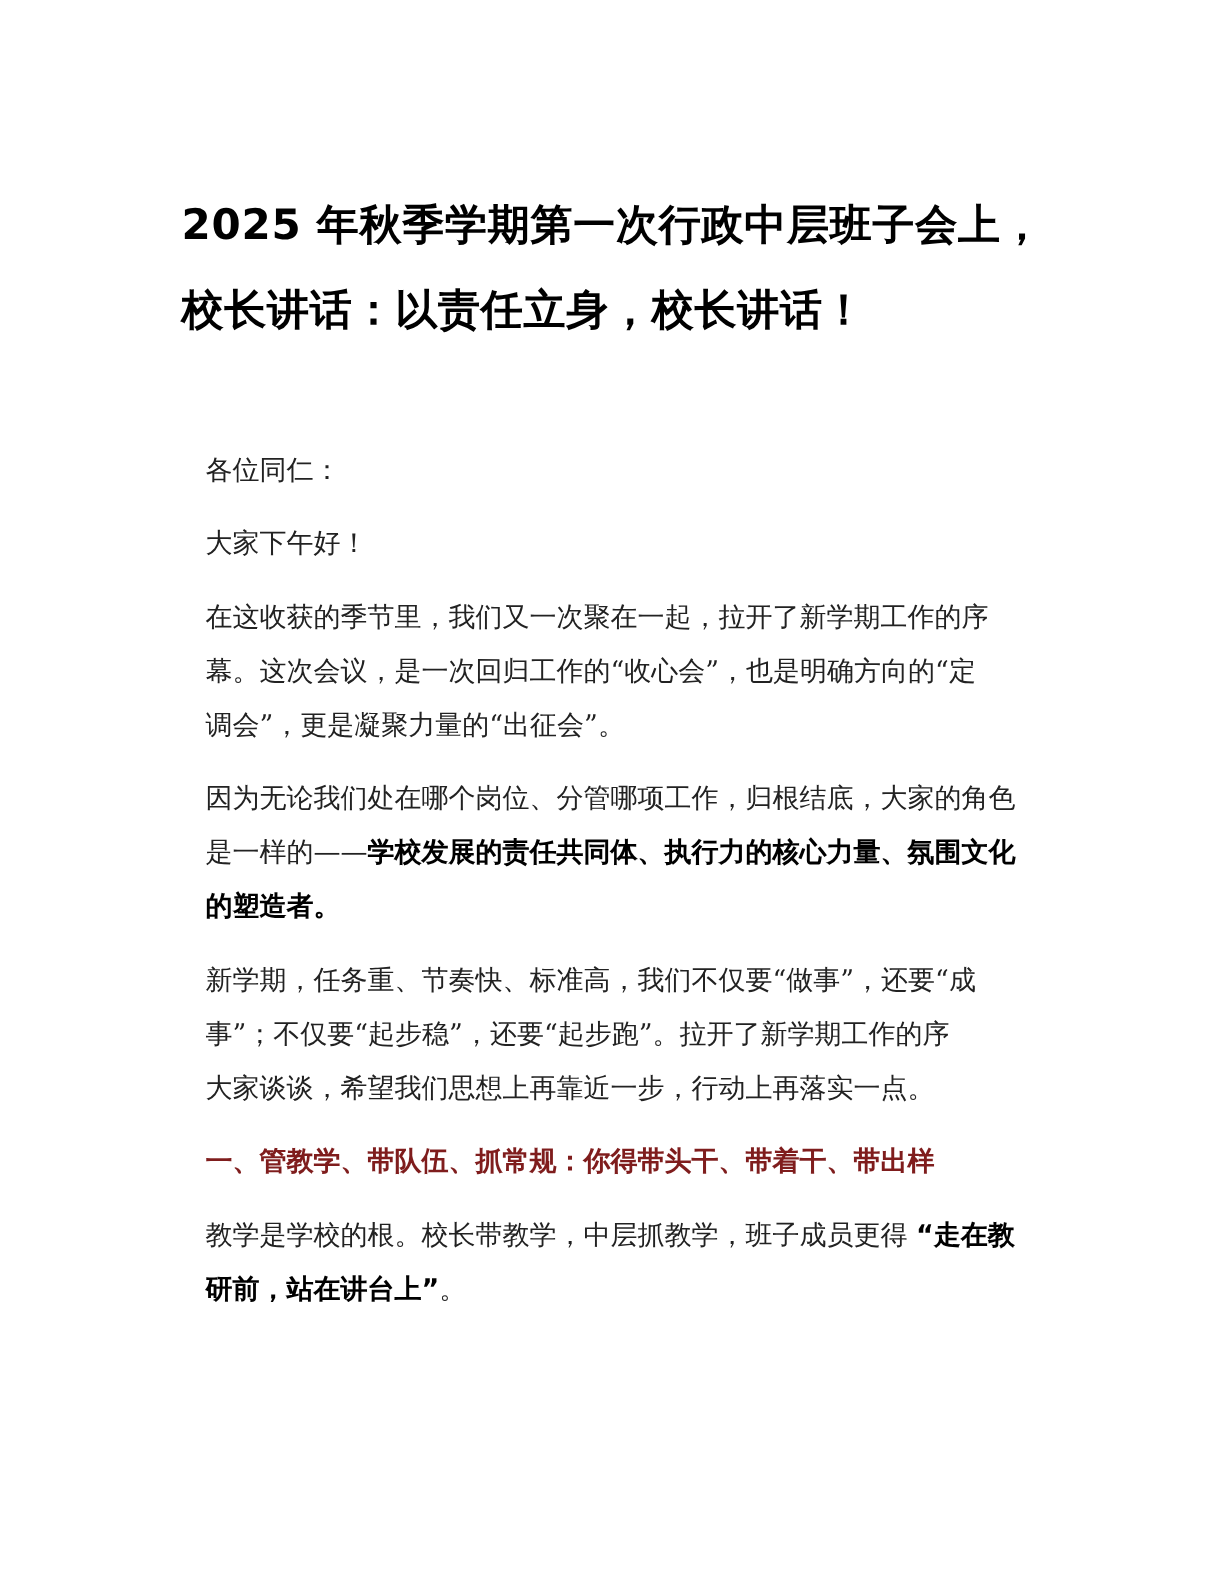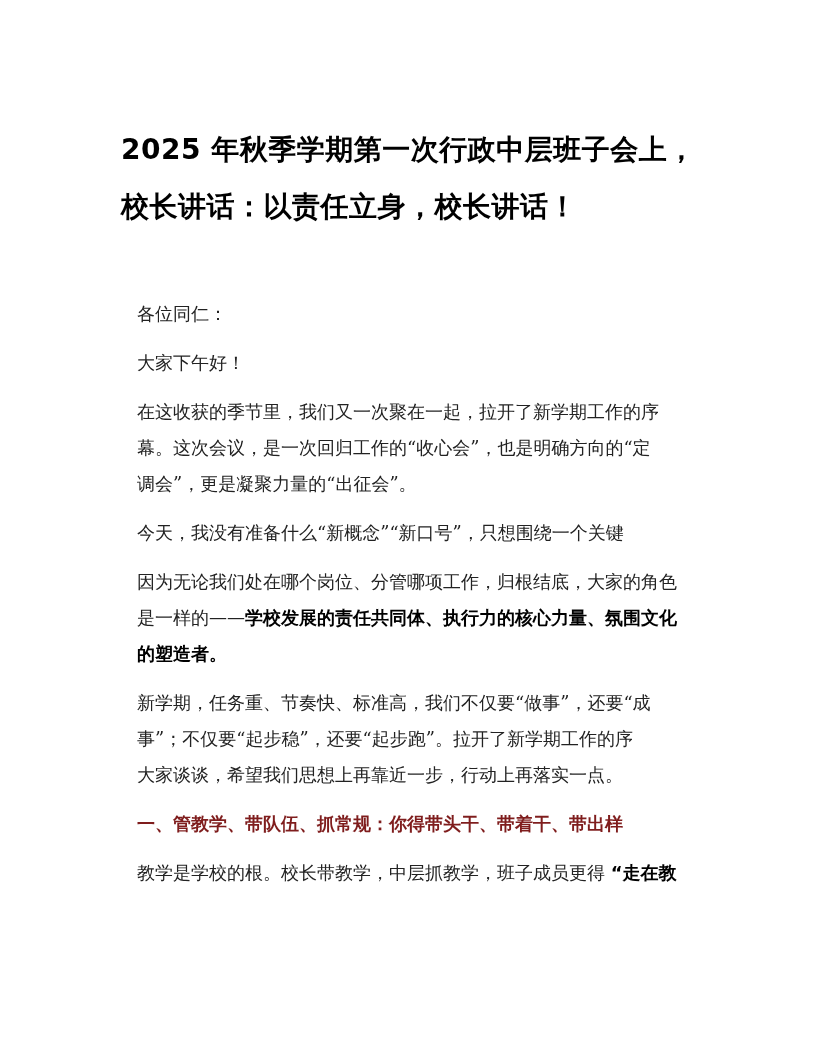--- a/index.html
+++ b/index.html
@@ -27,33 +27,33 @@
   <div class="para">各位同仁：</div>
   <div class="para">大家下午好！</div>
 
   <div class="para">
     <div class="line">在这收获的季节里，我们又一次聚在一起，拉开了新学期工作的序</div>
     <div class="line">幕。这次会议，是一次回归工作的“收心会”，也是明确方向的“定</div>
     <div class="line">调会”，更是凝聚力量的“出征会”。</div>
   </div>
 
   <div class="para">
-    <div class="line">今天，我没有准备什么“新概念”“新口号”，只想围绕一个关键</div>
   </div>
 
   <div class="para">
     <div class="line">因为无论我们处在哪个岗位、分管哪项工作，归根结底，大家的角色</div>
     <div class="line"><span>是一样的——</span><span class="bold">学校发展的责任共同体、执行力的核心力量、氛围文化</span></div>
     <div class="line bold">的塑造者。</div>
   </div>
 
   <div class="para">
     <div class="line">新学期，任务重、节奏快、标准高，我们不仅要“做事”，还要“成</div>
     <div class="line">事”；不仅要“起步稳”，还要“起步跑”。拉开了新学期工作的序</div>
     <div class="line">大家谈谈，希望我们思想上再靠近一步，行动上再落实一点。</div>
   </div>
 
   <div class="para heading line">一、管教学、带队伍、抓常规：你得带头干、带着干、带出样</div>
 
   <div class="para">
     <div class="line"><span>教学是学校的根。校长带教学，中层抓教学，班子成员更得 </span><span class="bold">“走在教</span></div>
+    <div class="line"><span class="bold">研前，站在讲台上”</span><span>。</span></div>
   </div>
 </div>
 
 </body></html>

